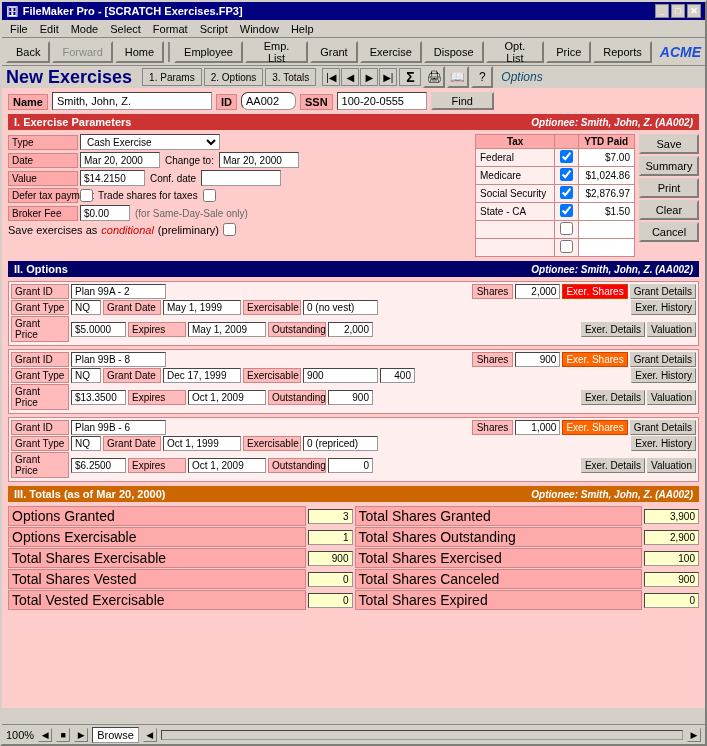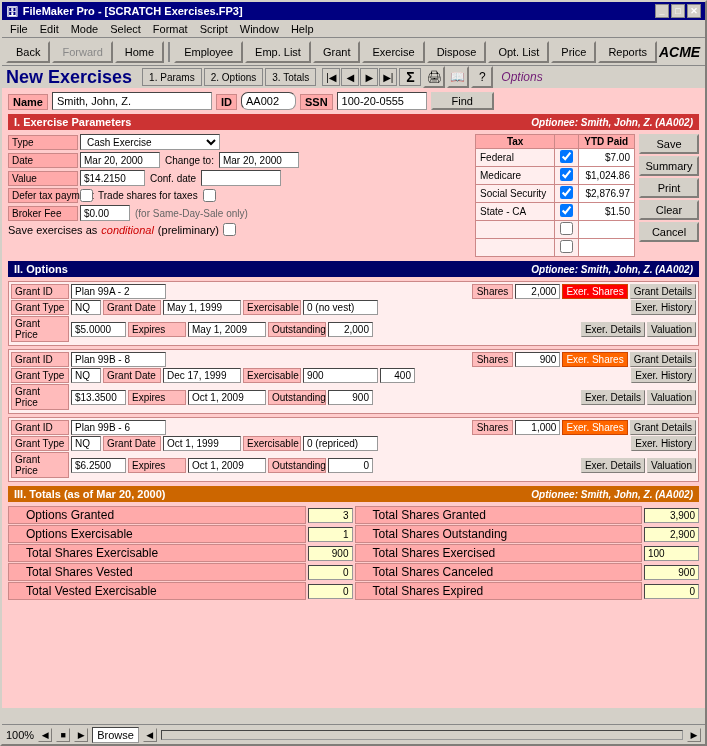--- a/index.html
+++ b/index.html
@@ -65,21 +65,21 @@
     .toolbar-separator { width: 2px; height: 20px; background: #888; margin: 0 2px; }
     .toolbar-icon-btn {
       width: 22px; height: 22px;
       background: #d4d0c8;
       border: 2px outset #d4d0c8;
       display: flex; align-items: center; justify-content: center;
       cursor: pointer; font-size: 12px;
     }
     .acme-label {
       font-size: 14px; font-style: italic; font-weight: bold;
-      color: #000000; 
+      color: #1d4ed8; margin-left: 6px;
     }
 
     
     .tab-bar {
       background: #d4d0c8;
       height: 22px;
       display: flex;
       align-items: center;
       padding: 0 4px;
       gap: 2px;
@@ -105,21 +105,21 @@
       display: flex; align-items: center; justify-content: center;
       cursor: pointer; font-size: 10px;
     }
     .sigma-btn {
       width: 22px; height: 18px;
       background: #d4d0c8;
       border: 1px solid #888;
       display: flex; align-items: center; justify-content: center;
       cursor: pointer; font-size: 14px; font-weight: bold;
     }
-    .options-label { margin-left: 6px; font-style: italic; color: #701a75; font-size: 12px; }
+    .options-label { margin-left: 6px; font-style: italic; color: #0c4a6e; font-size: 12px; }
 
     
     .main-content {
       background: #ffcccc;
       padding: 4px 6px;
       height: calc(746px - 18px - 18px - 28px - 22px - 20px);
       overflow: hidden;
     }
 
     
@@ -312,22 +312,22 @@
     }
     .totals-col { display: flex; flex-direction: column; gap: 1px; }
     .totals-row {
       display: flex;
       align-items: center;
       gap: 2px;
     }
     .totals-label {
       background: #ffaaaa;
       border: 1px solid #cc8888;
-      padding: 1px 17px;
-      font-size: 12px;
+      padding: 1px 3px;
+      font-size: 14px;
       flex: 1;
     }
     .totals-value {
       border: 1px inset #999;
       background: #ffffcc;
       padding: 1px 3px;
       height: 15px;
       font-size: 10px;
       width: 45px;
       text-align: right;
@@ -672,21 +672,21 @@
           <div class="totals-row">
       <span class="totals-label">Total Shares Granted</span>
       <input class="totals-value wide" value="3,900" style="text-align: right;">
     </div>
           <div class="totals-row">
       <span class="totals-label">Total Shares Outstanding</span>
       <input class="totals-value wide" value="2,900" style="text-align: right;">
     </div>
           <div class="totals-row">
       <span class="totals-label">Total Shares Exercised</span>
-      <input class="totals-value wide" value="100" style="text-align: left;">
+      <input class="totals-value wide" value="100" style="text-align: right;">
     </div>
           <div class="totals-row">
       <span class="totals-label">Total Shares Canceled</span>
       <input class="totals-value wide" value="900" style="text-align: right;">
     </div>
           <div class="totals-row">
       <span class="totals-label">Total Shares Expired</span>
       <input class="totals-value wide" value="0" style="text-align: right;">
     </div>
         </div>

